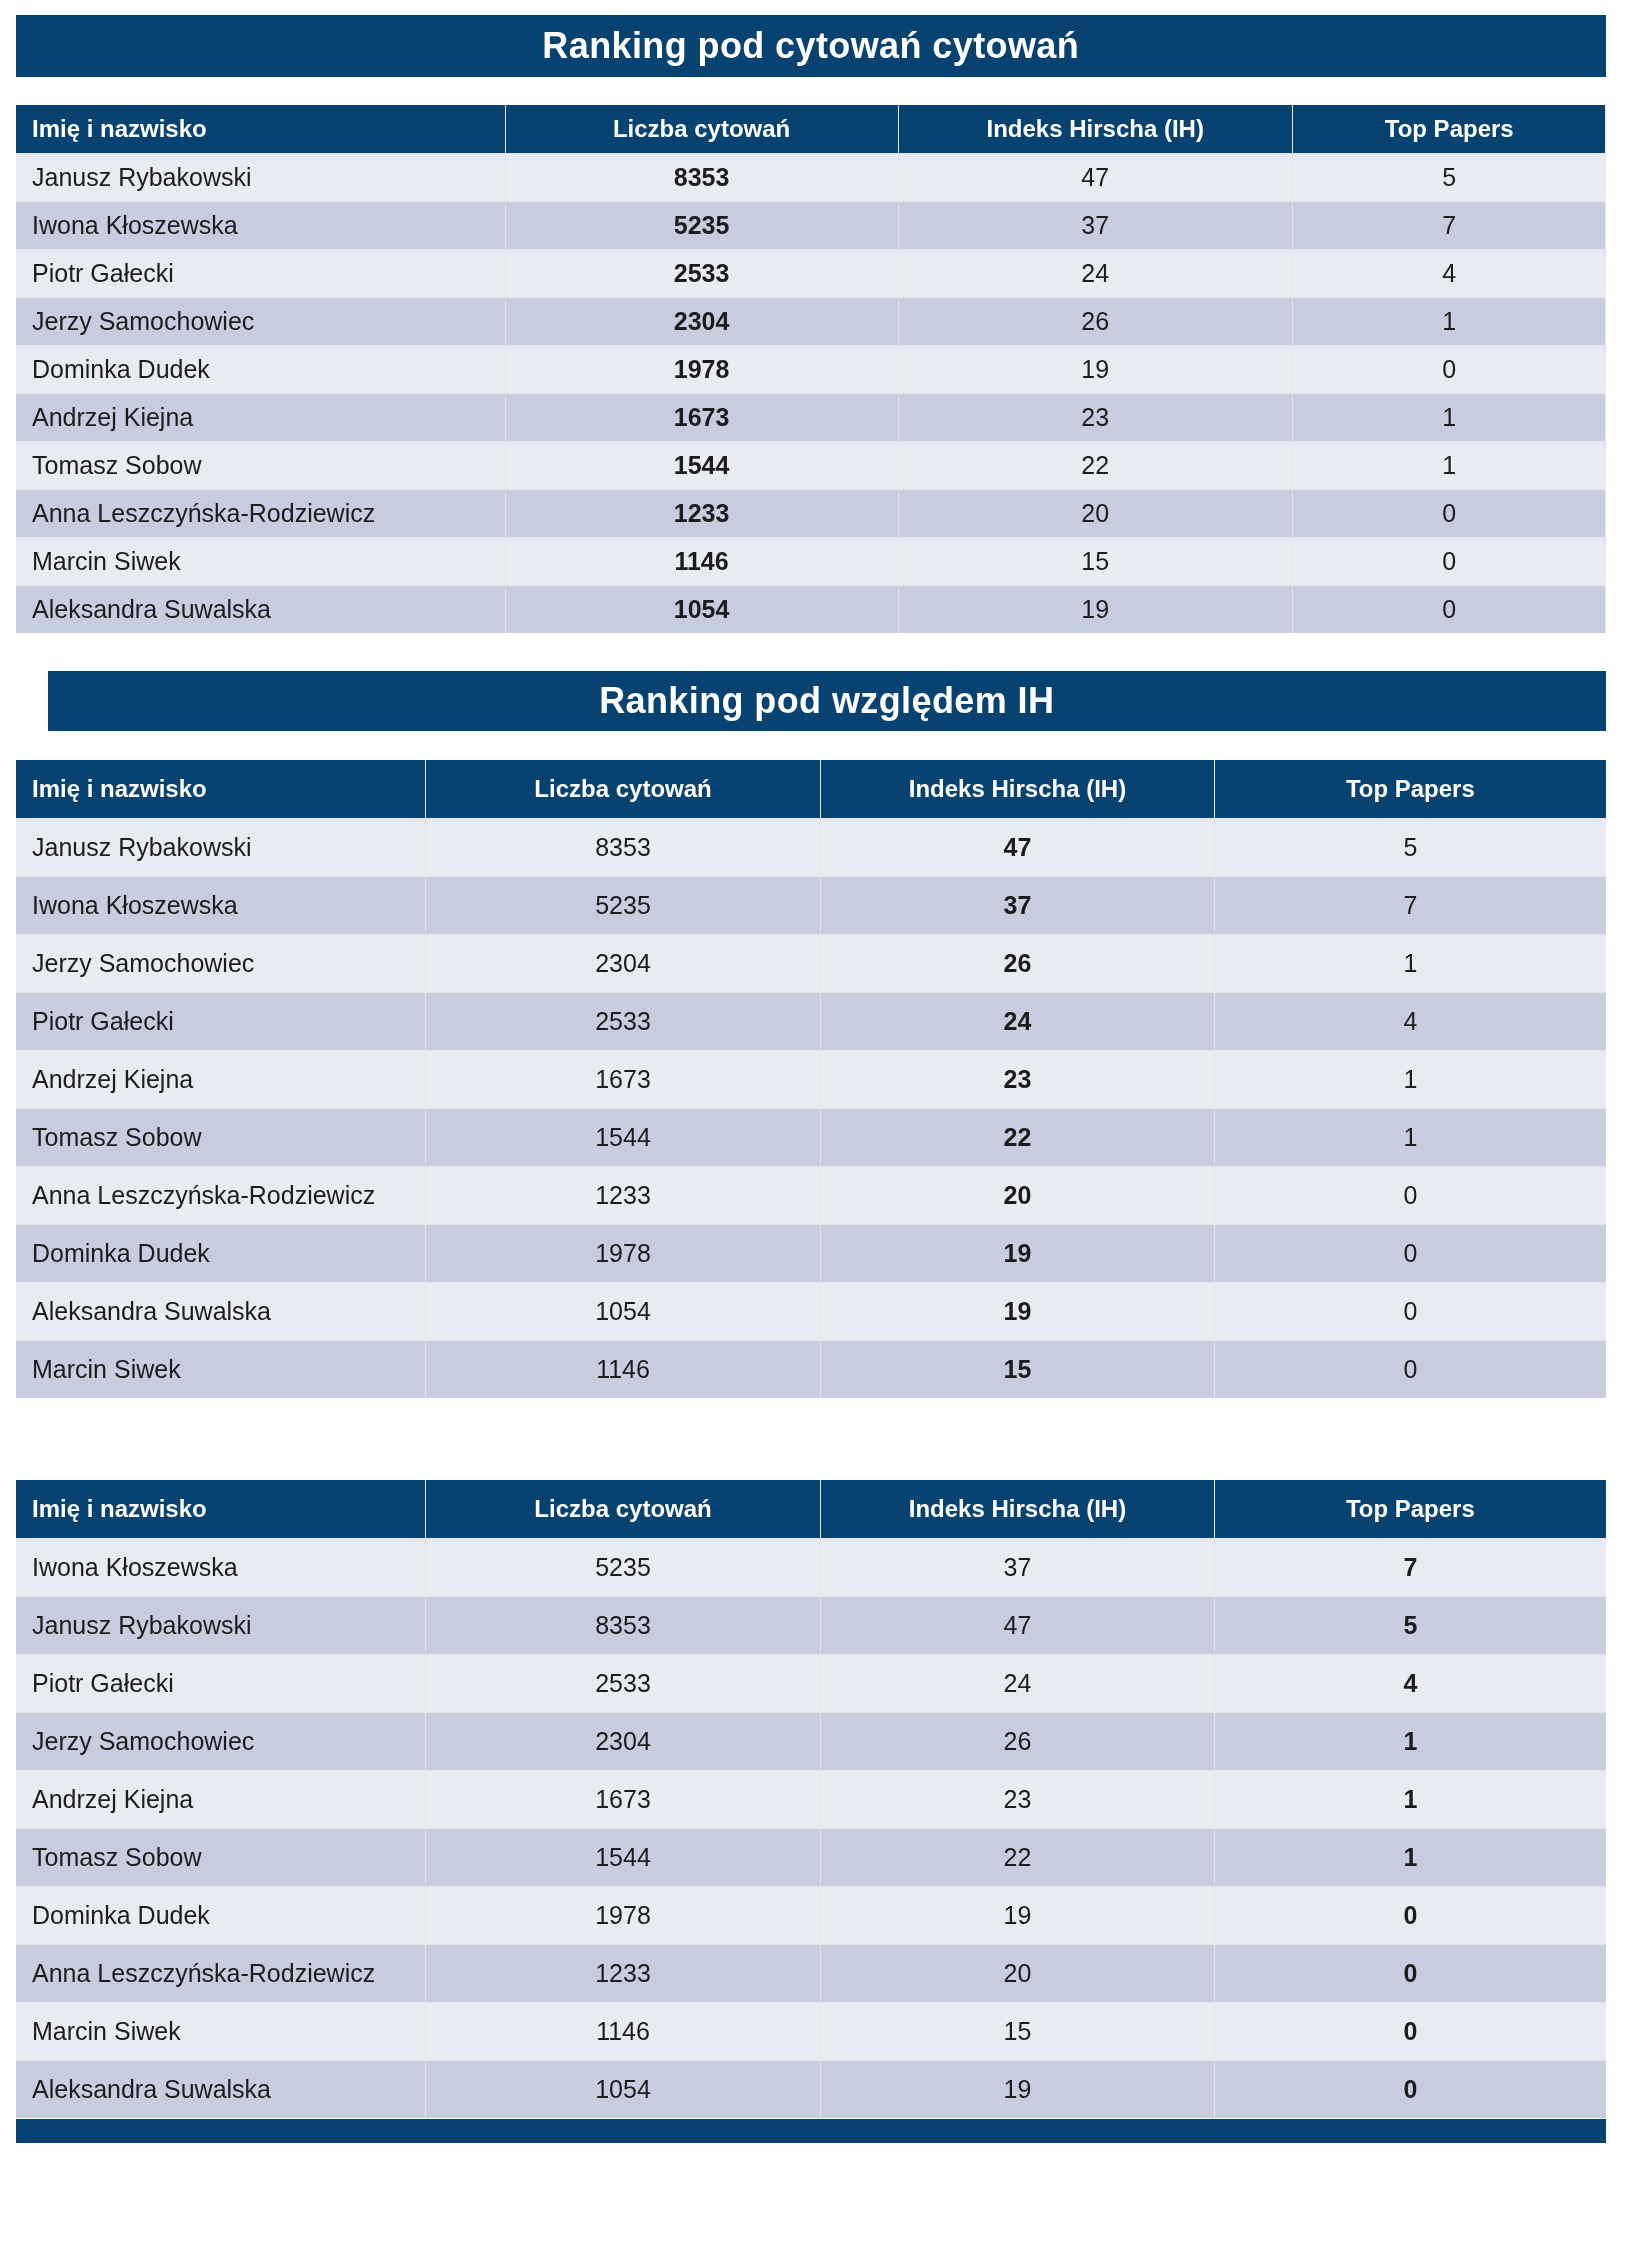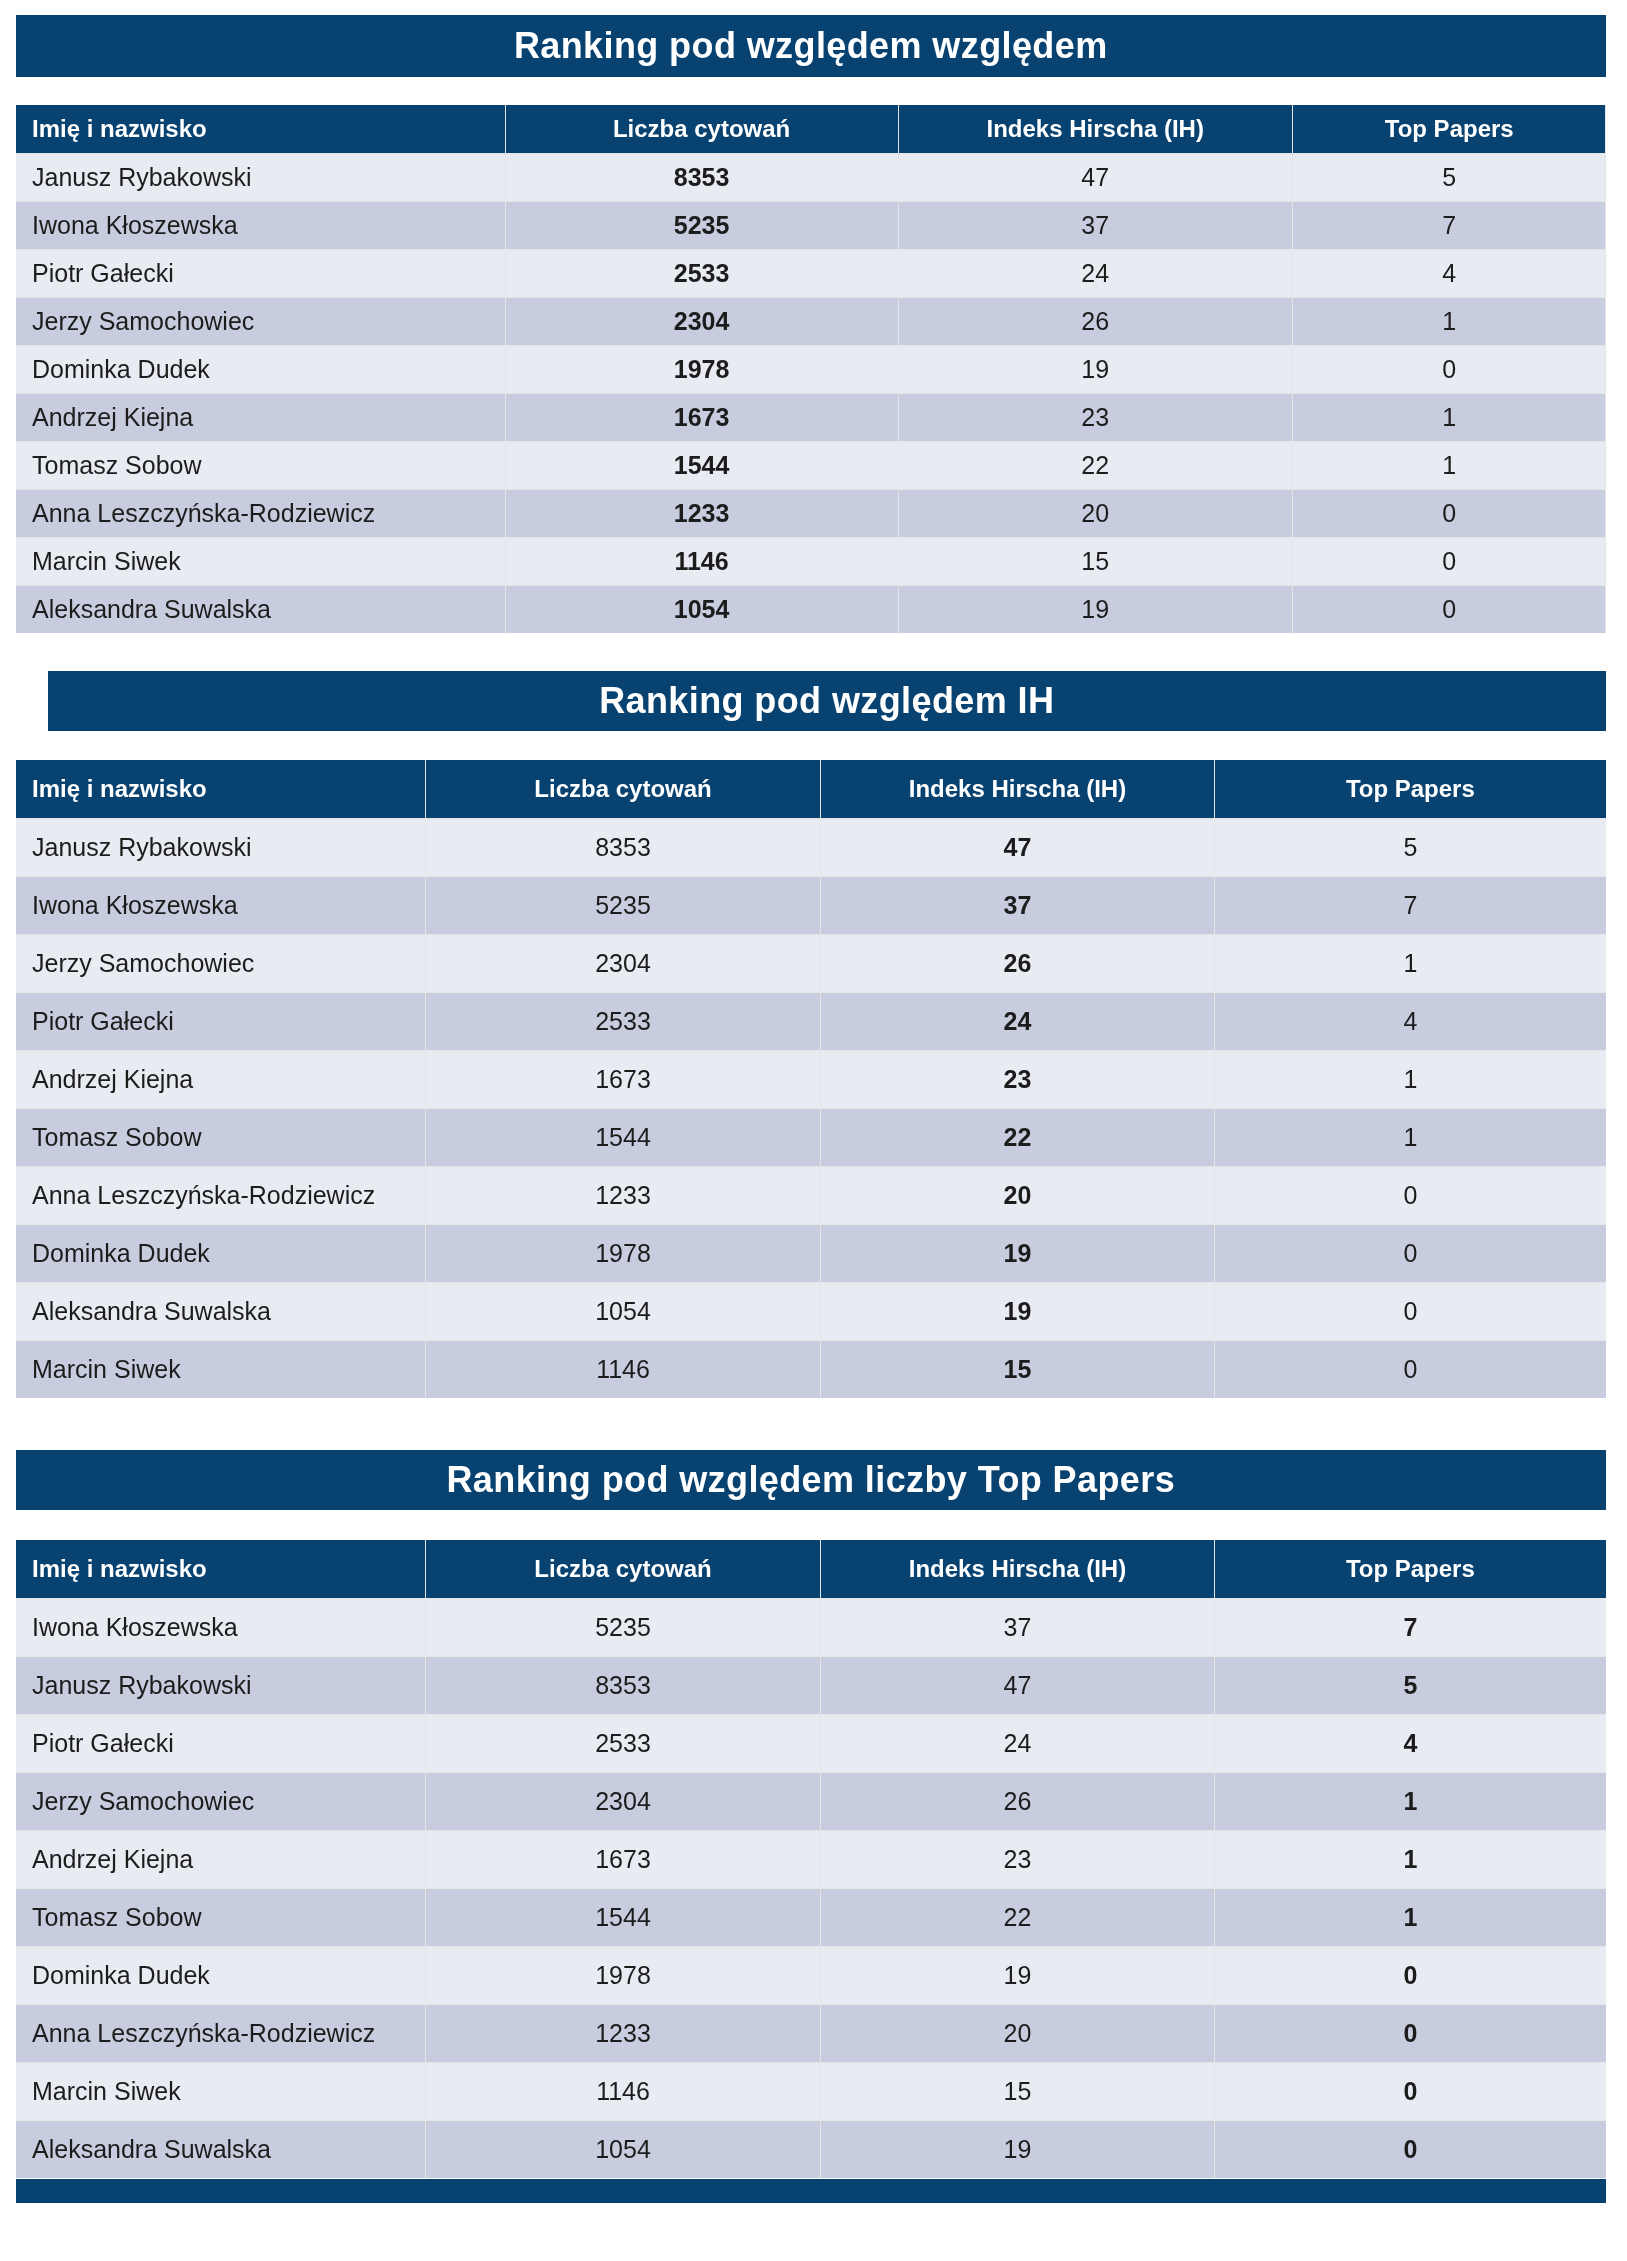--- a/index.html
+++ b/index.html
@@ -70,21 +70,21 @@
     background:var(--navy);
     height:24px;
   }
 </style>
 </head>
 <body>
 
 <div class="page">
 
   <section>
-    <div class="titlebar t1">Ranking pod względem względem</div>
+    <div class="titlebar t1">Ranking pod cytowań cytowań</div>
     <div class="spacer-title-table1"></div>
     <div class="grid cols-wide-name rows-small">
         <div class="cell head c0">Imię i nazwisko</div>
         <div class="cell head c1">Liczba cytowań</div>
         <div class="cell head c2">Indeks Hirscha (IH)</div>
         <div class="cell head c3">Top Papers</div>
         <div class="cell c0 light">Janusz Rybakowski</div>
         <div class="cell c1 light bold">8353</div>
         <div class="cell c2 light">47</div>
         <div class="cell c3 light">5</div>
@@ -176,21 +176,20 @@
         <div class="cell c0 dark">Marcin Siwek</div>
         <div class="cell c1 dark">1146</div>
         <div class="cell c2 dark bold">15</div>
         <div class="cell c3 dark">0</div>
       </div>
   </section>
 
   <div class="spacer-table-title3"></div>
 
   <section>
-    <div class="titlebar t3">Ranking pod względem liczby Top Papers</div>
     <div class="spacer-title-table3"></div>
     <div class="grid cols-even rows-large">
         <div class="cell head c0">Imię i nazwisko</div>
         <div class="cell head c1">Liczba cytowań</div>
         <div class="cell head c2">Indeks Hirscha (IH)</div>
         <div class="cell head c3">Top Papers</div>
         <div class="cell c0 light">Iwona Kłoszewska</div>
         <div class="cell c1 light">5235</div>
         <div class="cell c2 light">37</div>
         <div class="cell c3 light bold">7</div>

